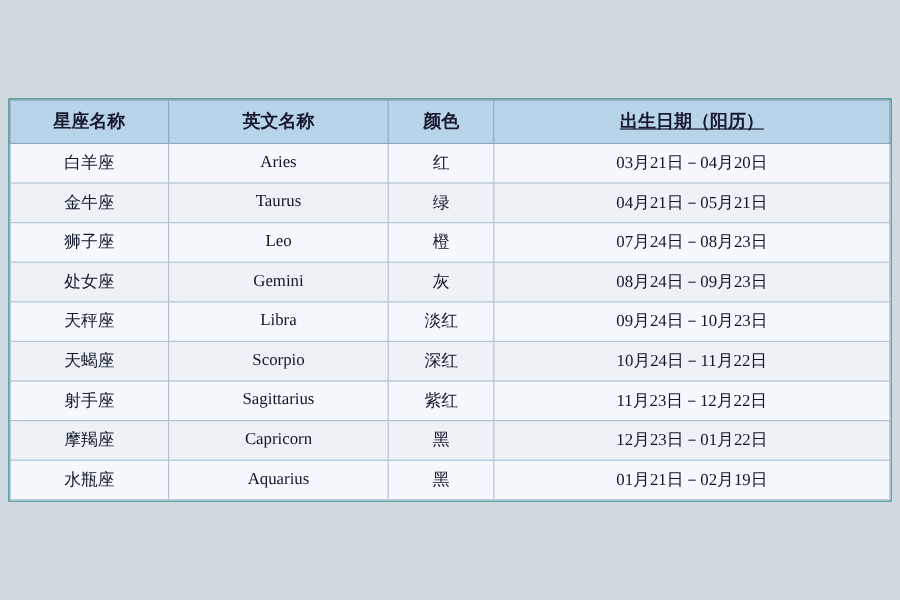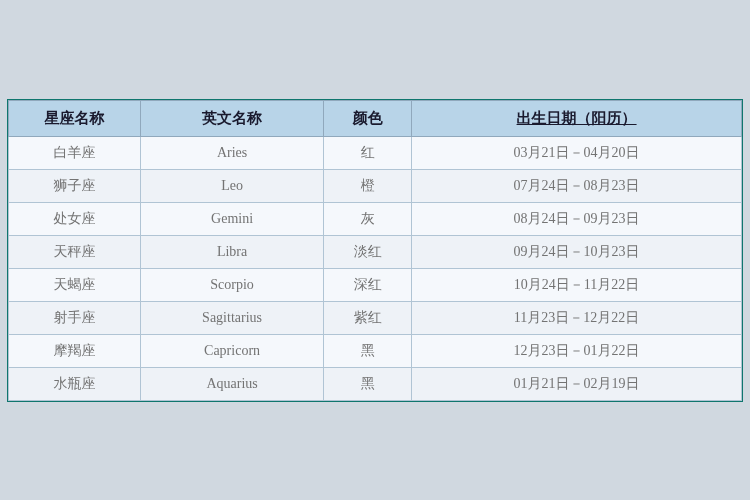--- a/index.html
+++ b/index.html
@@ -48,21 +48,21 @@
 
     tbody tr:nth-child(even) {
       background-color: #eef2f7;
     }
 
     tbody td {
       border: 1px solid #b0c4d4;
       padding: 7px 25px;
       text-align: center;
       font-size: 14px;
-      color: #737373;
+      color: #0f172a;
     }
 
     .col-chinese { width: 18%; }
     .col-english { width: 25%; }
     .col-color   { width: 12%; font-family: Liberation Mono, monospace; }
     .col-date    { width: 45%; text-decoration: underline; }
   </style>
 </head>
 <body>
 
@@ -75,20 +75,26 @@
         <th class="col-color">颜色</th>
         <th class="col-date">出生日期（阳历）</th>
       </tr>
     </thead>
     <tbody id="table-body">
     <tr>
           <td>白羊座</td>
           <td>Aries</td>
           <td>红</td>
           <td>03月21日－04月20日</td>
+        </tr>
+        <tr>
+          <td>金牛座</td>
+          <td>Taurus</td>
+          <td>绿</td>
+          <td>04月21日－05月21日</td>
         </tr>
         <tr>
           <td>狮子座</td>
           <td>Leo</td>
           <td>橙</td>
           <td>07月24日－08月23日</td>
         </tr>
         <tr>
           <td>处女座</td>
           <td>Gemini</td>

